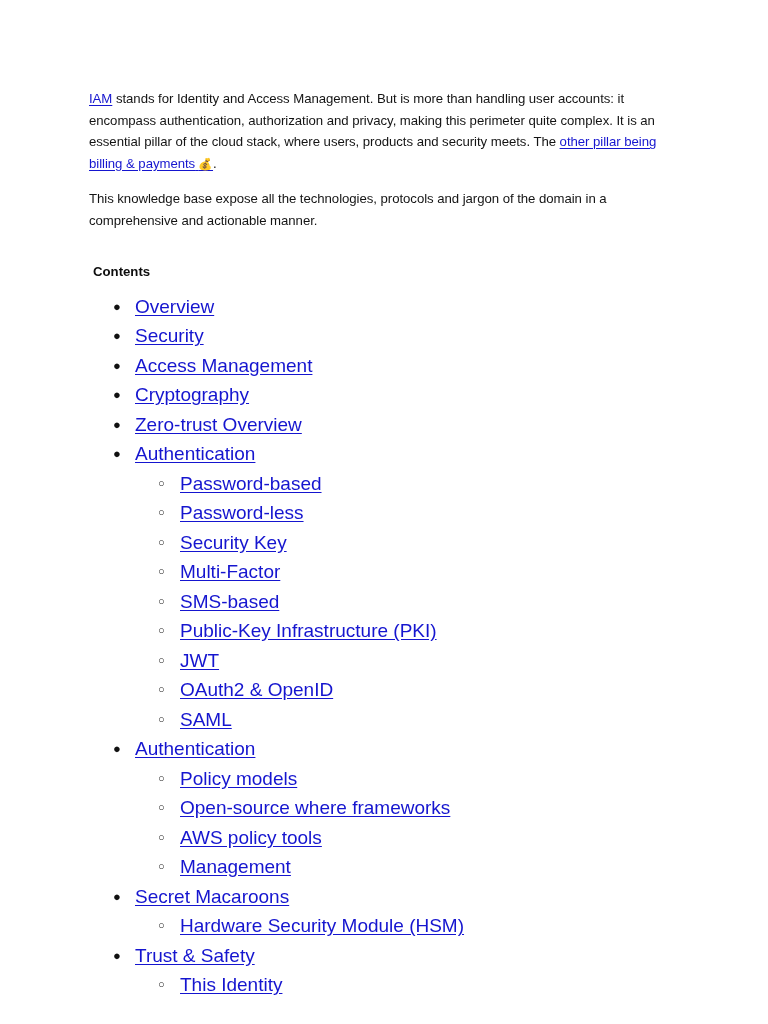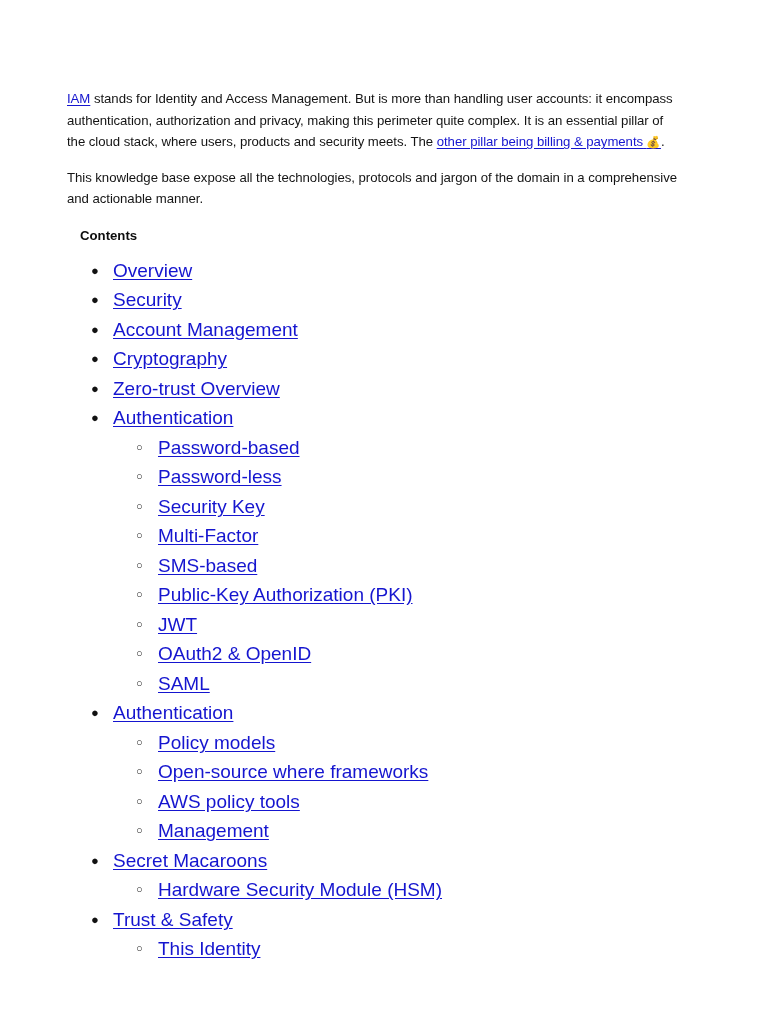--- a/index.html
+++ b/index.html
@@ -13,44 +13,44 @@
     font-family: "Liberation Sans", sans-serif;
     color: #101010;
     overflow: hidden;
   }
   .page {
     position: relative;
     width: 768px;
     height: 1024px;
     background: #ffffff;
     box-sizing: border-box;
-    padding: 88px 89px 0 67px;
+    padding: 88px 89px 0 89px;
   }
   .para {
     font-size: 13.2px;
     line-height: 21.6px;
     color: #141414;
     margin: 0 0 13px 0;
     text-align: left;
     letter-spacing: -0.05px;
   }
   .para.second {
-    margin-bottom: 16px;
+    margin-bottom: 30px;
   }
   a.doclink {
     color: #1515cf;
     text-decoration: underline;
     text-underline-offset: 1.5px;
   }
   .contents-heading {
     font-size: 13.2px;
     line-height: 19px;
     font-weight: bold;
     color: #0d0d0d;
-    margin: 0 0 11px 13px;
+    margin: 0 0 11px 4px;
   }
   ul.toc {
     list-style: none;
     margin: 0;
     padding: 0;
   }
   li.toc-item {
     position: relative;
     margin: 0;
     padding: 0 0 0 46px;
@@ -91,30 +91,30 @@
 
   <p class="para"><a class="doclink" href="#">IAM</a><span> stands for Identity and Access Management. But is more than handling user accounts: it encompass authentication, authorization and privacy, making this perimeter quite complex. It is an essential pillar of the cloud stack, where users, products and security meets. The </span><a class="doclink" href="#"><span>other pillar being billing &amp; payments</span> <span class="emoji-icon">💰</span></a><span>.</span></p>
 
   <p class="para second">This knowledge base expose all the technologies, protocols and jargon of the domain in a comprehensive and actionable manner.</p>
 
   <div class="contents-heading">Contents</div>
 
   <ul class="toc" id="toc-list">
       <li class="toc-item"><span class="bullet">●</span><a class="doclink" href="#">Overview</a></li>
       <li class="toc-item"><span class="bullet">●</span><a class="doclink" href="#">Security</a></li>
-      <li class="toc-item"><span class="bullet">●</span><a class="doclink" href="#">Account Management</a></li>
+      <li class="toc-item"><span class="bullet">●</span><a class="doclink" href="#">Access Management</a></li>
       <li class="toc-item"><span class="bullet">●</span><a class="doclink" href="#">Cryptography</a></li>
       <li class="toc-item"><span class="bullet">●</span><a class="doclink" href="#">Zero-trust Overview</a></li>
       <li class="toc-item"><span class="bullet">●</span><a class="doclink" href="#">Authentication</a></li>
       <li class="toc-item sub"><span class="bullet">○</span><a class="doclink" href="#">Password-based</a></li>
       <li class="toc-item sub"><span class="bullet">○</span><a class="doclink" href="#">Password-less</a></li>
       <li class="toc-item sub"><span class="bullet">○</span><a class="doclink" href="#">Security Key</a></li>
       <li class="toc-item sub"><span class="bullet">○</span><a class="doclink" href="#">Multi-Factor</a></li>
       <li class="toc-item sub"><span class="bullet">○</span><a class="doclink" href="#">SMS-based</a></li>
-      <li class="toc-item sub"><span class="bullet">○</span><a class="doclink" href="#">Public-Key Authorization (PKI)</a></li>
+      <li class="toc-item sub"><span class="bullet">○</span><a class="doclink" href="#">Public-Key Infrastructure (PKI)</a></li>
       <li class="toc-item sub"><span class="bullet">○</span><a class="doclink" href="#">JWT</a></li>
       <li class="toc-item sub"><span class="bullet">○</span><a class="doclink" href="#">OAuth2 &amp; OpenID</a></li>
       <li class="toc-item sub"><span class="bullet">○</span><a class="doclink" href="#">SAML</a></li>
       <li class="toc-item"><span class="bullet">●</span><a class="doclink" href="#">Authentication</a></li>
       <li class="toc-item sub"><span class="bullet">○</span><a class="doclink" href="#">Policy models</a></li>
       <li class="toc-item sub"><span class="bullet">○</span><a class="doclink" href="#">Open-source where frameworks</a></li>
       <li class="toc-item sub"><span class="bullet">○</span><a class="doclink" href="#">AWS policy tools</a></li>
       <li class="toc-item sub"><span class="bullet">○</span><a class="doclink" href="#">Management</a></li>
       <li class="toc-item"><span class="bullet">●</span><a class="doclink" href="#">Secret Macaroons</a></li>
       <li class="toc-item sub"><span class="bullet">○</span><a class="doclink" href="#">Hardware Security Module (HSM)</a></li>

